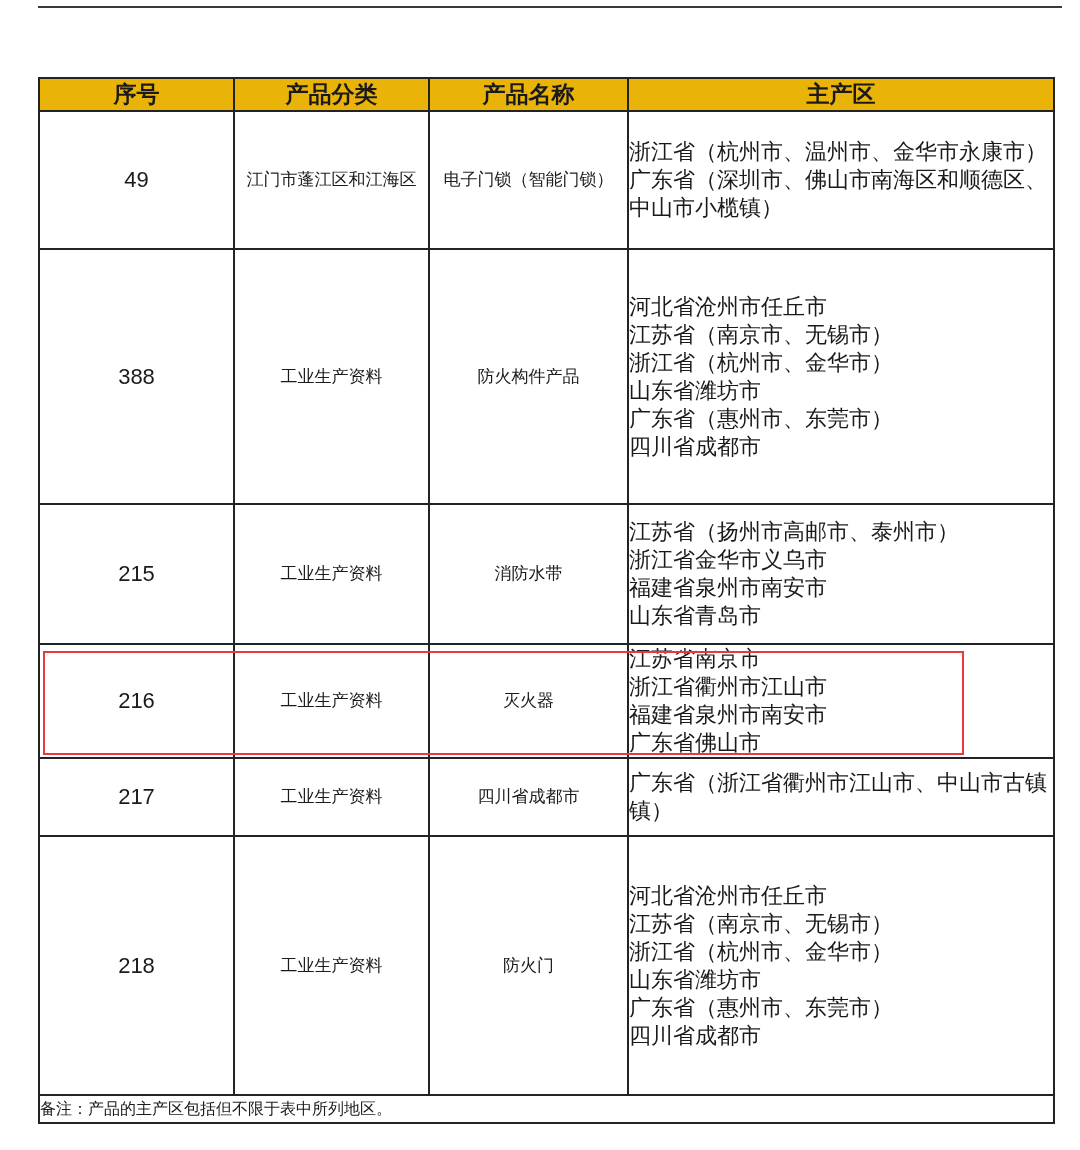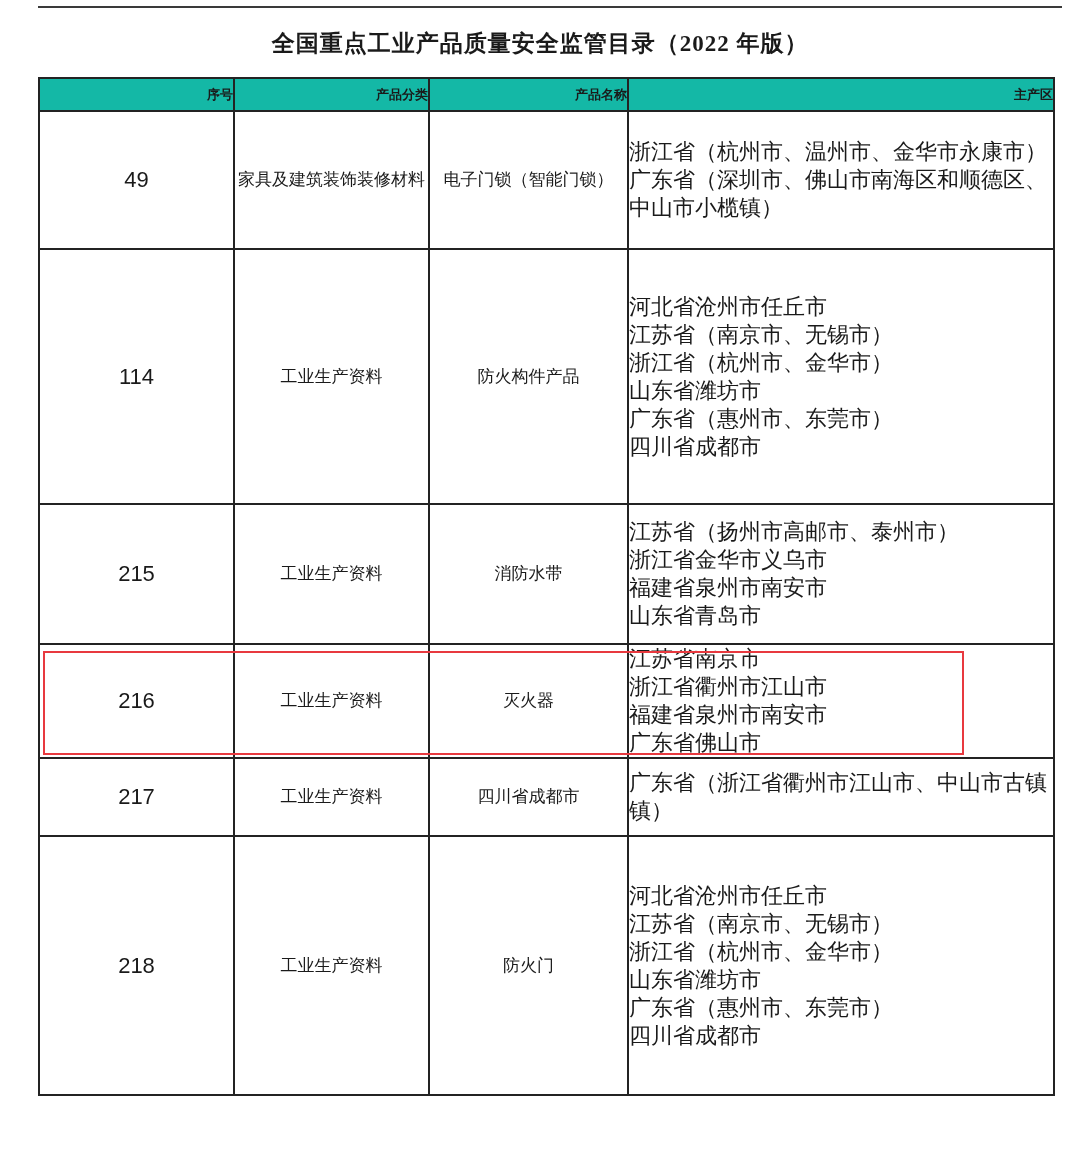--- a/index.html
+++ b/index.html
@@ -32,22 +32,22 @@
     border:2px solid #232323;
     padding:0;
     overflow:hidden;
   }
   col.c-serial{width:195px;}
   col.c-category{width:195px;}
   col.c-product{width:199px;}
   col.c-regions{width:426px;}
   tr.hdr{height:33px;}
   th{
-    font-size:13px;font-weight:bold;text-align:right;
-    vertical-align:middle;background:#14b8a6;
+    font-size:23px;font-weight:bold;text-align:center;
+    vertical-align:middle;background:#eab308;
   }
   tr.r0{height:138px;}
   tr.r1{height:255px;}
   tr.r2{height:140px;}
   tr.r3{height:114px;}
   tr.r4{height:78px;margin-top:34px;}
   tr.r5{height:259px;}
   tr.note-row{height:28px;}
   td.serial{
     text-align:center;vertical-align:middle;
@@ -80,47 +80,46 @@
     background:transparent;
   }
 </style>
 </head>
 <body>
 
 <div class="page">
 
   <div class="top-rule"></div>
 
-  <div class="title">全国重点工业产品质量安全监管目录（2022 年版）</div>
 
   <table class="catalog">
     <colgroup>
       <col class="c-serial">
         <col class="c-category">
         <col class="c-product">
         <col class="c-regions">
     </colgroup>
     <thead>
       <tr class="hdr">
         <th>序号</th>
         <th>产品分类</th>
         <th>产品名称</th>
         <th>主产区</th>
       </tr>
     </thead>
     <tbody>
       <tr class="r0">
         <td class="serial">49</td>
-        <td class="center">家具及建筑装饰装修材料</td>
+        <td class="center">江门市蓬江区和江海区</td>
         <td class="center">电子门锁（智能门锁）</td>
         <td class="regions">浙江省（杭州市、温州市、金华市永康市）
 广东省（深圳市、佛山市南海区和顺德区、中山市小榄镇）</td>
       </tr>
       <tr class="r1">
-        <td class="serial">114</td>
+        <td class="serial">388</td>
         <td class="center">工业生产资料</td>
         <td class="center">防火构件产品</td>
         <td class="regions">河北省沧州市任丘市
 江苏省（南京市、无锡市）
 浙江省（杭州市、金华市）
 山东省潍坊市
 广东省（惠州市、东莞市）
 四川省成都市</td>
       </tr>
       <tr class="r2">
@@ -151,18 +150,21 @@
         <td class="serial">218</td>
         <td class="center">工业生产资料</td>
         <td class="center">防火门</td>
         <td class="regions">河北省沧州市任丘市
 江苏省（南京市、无锡市）
 浙江省（杭州市、金华市）
 山东省潍坊市
 广东省（惠州市、东莞市）
 四川省成都市</td>
       </tr>
+      <tr class="note-row">
+        <td class="note" colspan="4">备注：产品的主产区包括但不限于表中所列地区。</td>
+      </tr>
     </tbody>
   </table>
 
   <div class="highlight-box" style="border-color: rgb(232, 57, 63);"></div>
 
 </div>
 
 </body></html>

